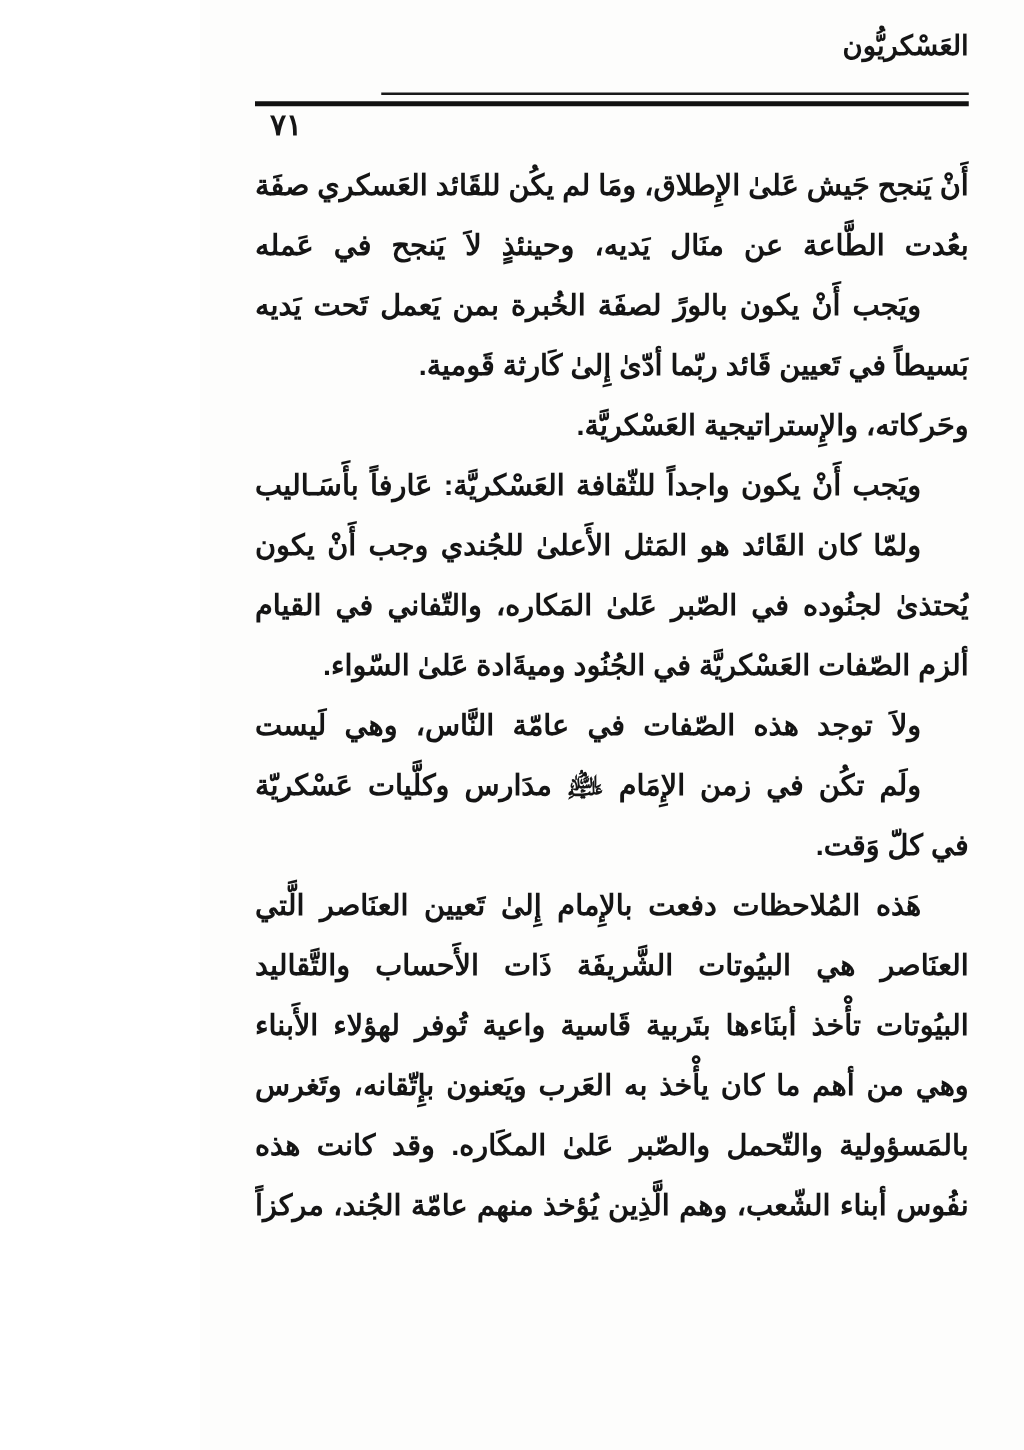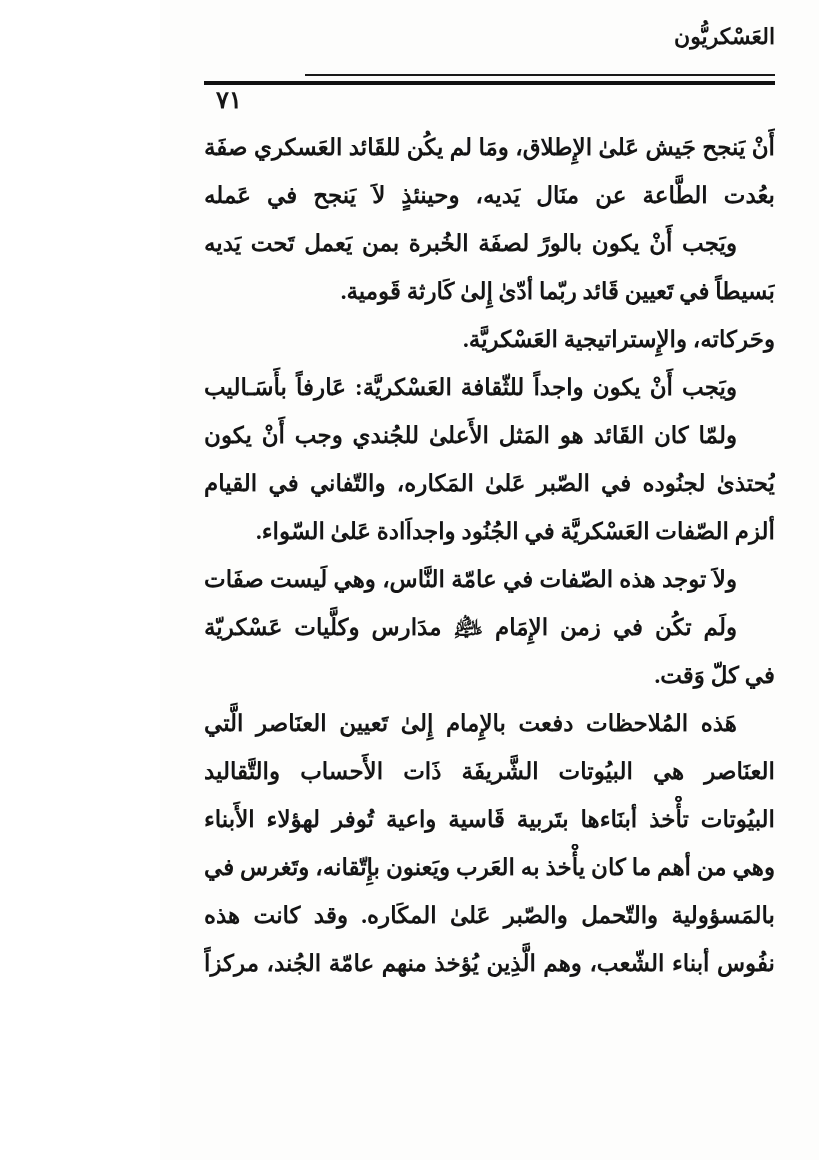--- a/index.html
+++ b/index.html
@@ -7,21 +7,21 @@
     padding: 0;
     background: #ffffff;
   }
   .page {
     position: relative;
     width: 659px;
     height: 1160px;
     background: #fdfdfc;
     color: #151515;
     direction: rtl;
-    font-family: Liberation Serif, serif;
+    font-family: Liberation Sans, sans-serif;
     overflow: hidden;
   }
   .running-head {
     position: absolute;
     top: 24px;
     right: 44px;
     font-size: 22px;
     font-weight: 700;
     letter-spacing: 0;
   }
@@ -94,21 +94,21 @@
         <div class="line indent">ويَجب أَنْ يكون بالورً لصفَة الخُبرة بمن يَعمل تَحت يَديه مـن مَـرؤُوسِيه،</div>
         <div class="line endline">بَسيطاً في تَعيين قَائد ربّما أدّىٰ إِلىٰ كَارثة قَومية.</div>
       </div>
       <div class="paragraph">
         <div class="line endline">وحَركاته، والإِستراتيجية العَسْكريَّة.</div>
         <div class="line indent">ويَجب أَنْ يكون واجداً للثّقافة العَسْكريَّة: عَارفاً بأَسَـاليب قـيَادة الجَـيش</div>
       </div>
       <div class="paragraph">
         <div class="line indent">ولمّا كان القَائد هو المَثل الأَعلىٰ للجُندي وجب أَنْ يكون هـذَا القَـائد مَـثلاً</div>
         <div class="line">يُحتذىٰ لجنُوده في الصّبر عَلىٰ المَكاره، والتّفاني في القيام بالوَاجب، وهُما من</div>
-        <div class="line endline">ألزم الصّفات العَسْكريَّة في الجُنُود واجداَادة عَلىٰ السّواء.</div>
+        <div class="line endline">ألزم الصّفات العَسْكريَّة في الجُنُود وميةَادة عَلىٰ السّواء.</div>
       </div>
       <div class="paragraph">
         <div class="line indent">ولاَ توجد هذه الصّفات في عامّة النَّاس، وهي لَيست صفَات تَنحدر بالورَاثة</div>
       </div>
       <div class="paragraph">
         <div class="line indent">ولَم تكُن في زمن الإِمَام ﵇ مدَارس وكلَّيات عَسْكريّة تُقَدّم مثل هَؤُلاء القَادة</div>
         <div class="line endline">في كلّ وَقت.</div>
       </div>
       <div class="paragraph">
         <div class="line indent">هَذه المُلاحظات دفعت بالإِمام إِلىٰ تَعيين العنَاصر الَّتي يؤُخذ منها هَؤُلاء. هذه</div>

